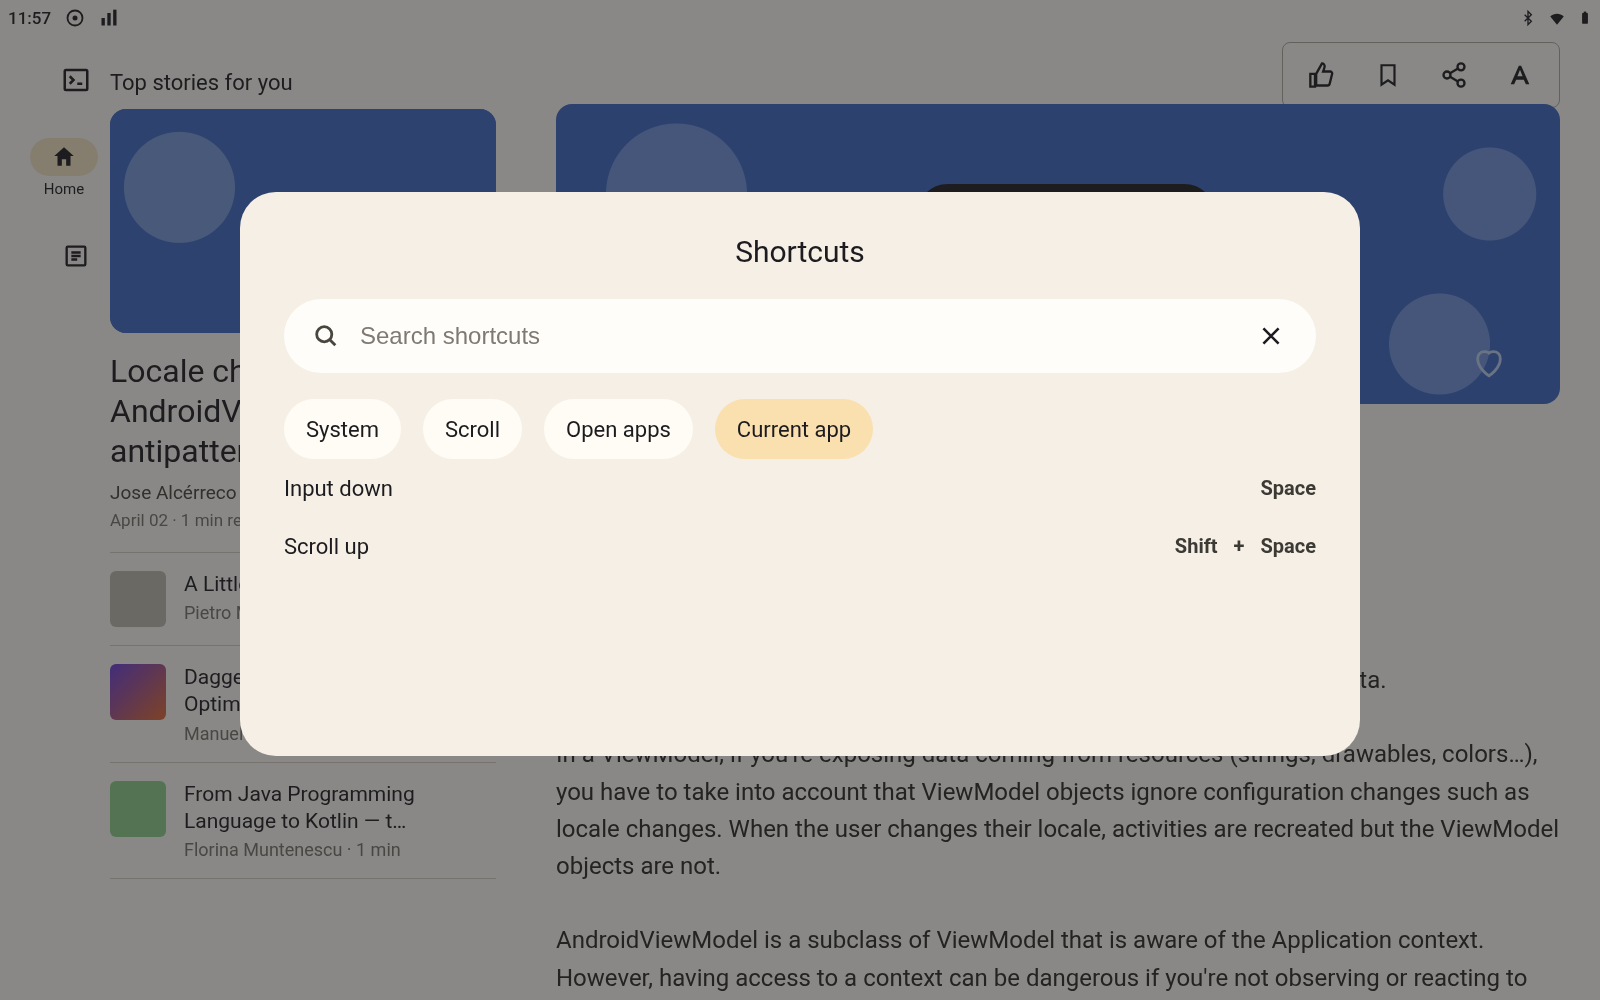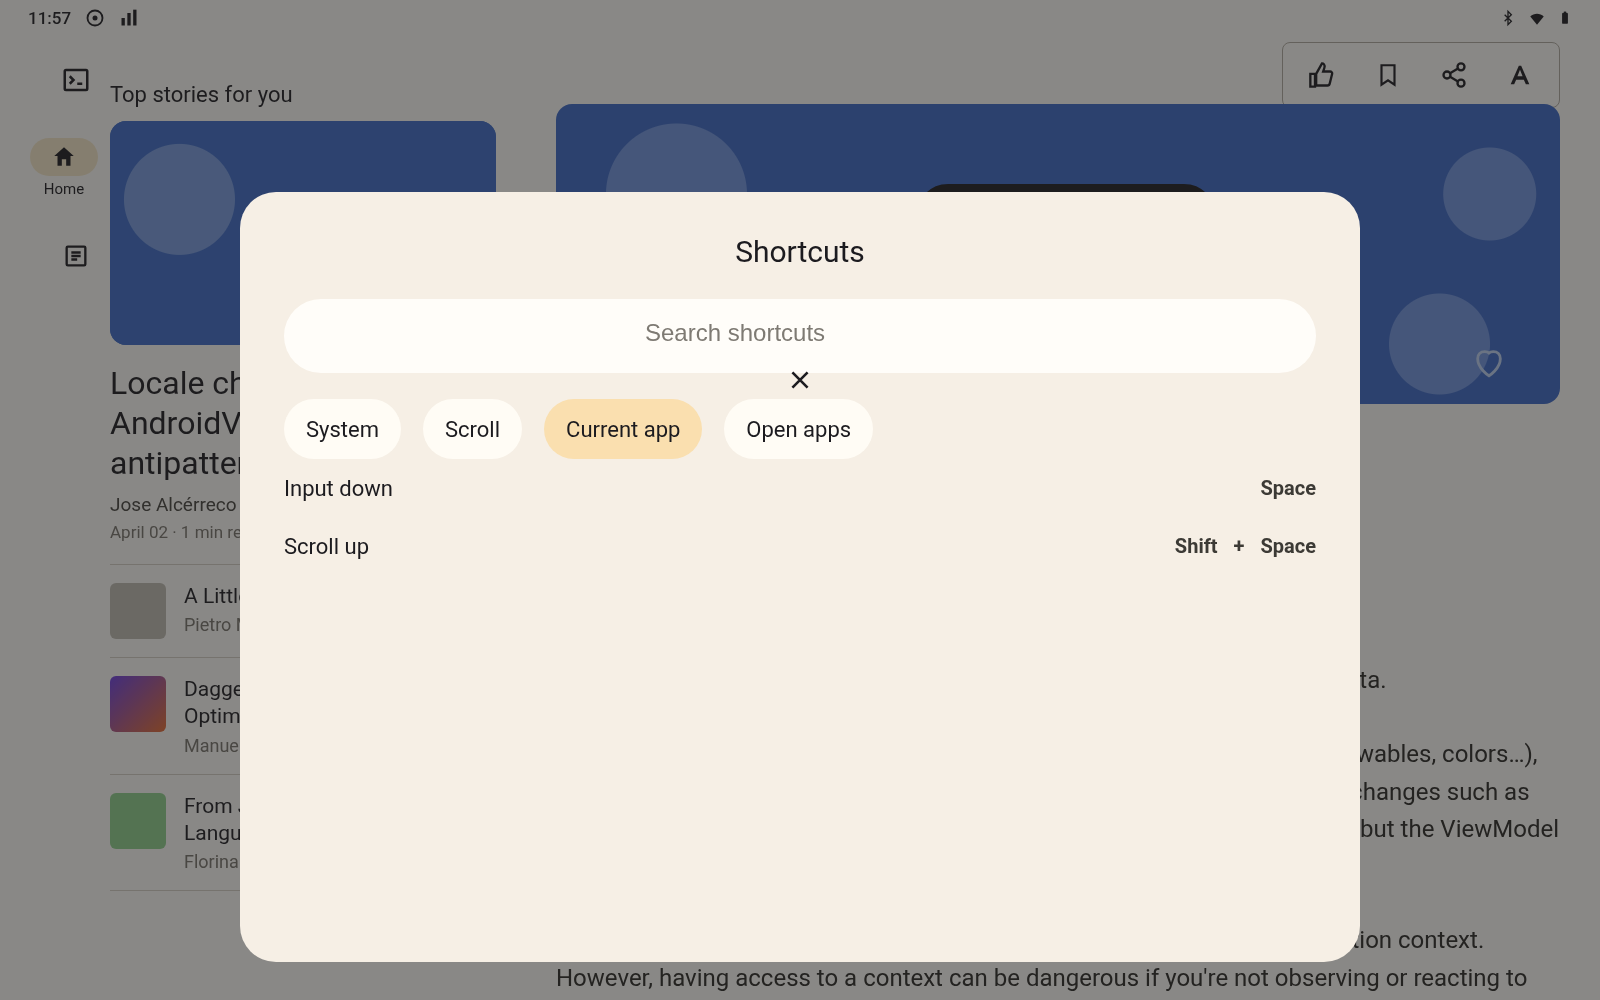--- a/index.html
+++ b/index.html
@@ -3,21 +3,21 @@
 <meta charset="utf-8">
 <style>
   * { box-sizing: border-box; margin: 0; padding: 0; }
   html, body { width: 1600px; height: 1000px; overflow: hidden; font-family: 'Roboto', 'Segoe UI', Arial, sans-serif; background: #fdfbf7; }
   body { position: relative; }
 
   
   .status-bar {
     position: absolute; top: 0; left: 0; right: 0; height: 36px;
     display: flex; align-items: center; justify-content: space-between;
-    padding: 0 28px; font-size: 17px; font-weight: 500; color: #1c1b1f;
+    padding: 0 8px; font-size: 17px; font-weight: 500; color: #1c1b1f;
   }
   .status-left { display:flex; align-items:center; gap:14px;}
   .status-right { display:flex; align-items:center; gap:10px;}
   .status-right svg, .status-left svg { display:block; }
 
   
   .nav-rail {
     position:absolute; left:0; top:36px; bottom:0; width:98px;
     display:flex; flex-direction:column; align-items:flex-end; padding-top:22px; gap:36px;
   }
@@ -29,21 +29,21 @@
 
   
   .left-col {
     position:absolute; left:110px; top:42px; width:386px; bottom:0;
     display:flex; flex-direction:column;
   }
   .search-field {
     height:70px; border:2px solid #6f6a62; border-radius:8px;
     display:flex; align-items:center; padding:0 18px; gap:18px; color:#5f5b53; font-size:22px;
   }
-  .top-stories-heading { font-size:22px; color:#1c1b1f; margin-top:40px; margin-bottom:14px;}
+  .top-stories-heading { font-size:22px; color:#1c1b1f; margin-top:28px; margin-bottom:14px;}
   .hero-img {
     height:224px; border-radius:16px; background:#3e6bc6; position:relative; overflow:hidden;
   }
   .hero-img::before {
     content:""; position:absolute; inset:0;
     background:
       radial-gradient(circle at 18% 35%, #7ea0e0 55px, transparent 56px),
       radial-gradient(circle at 70% 80%, #7ea0e0 40px, transparent 41px),
       linear-gradient(#3e6bc6,#3e6bc6);
     opacity:0.9;
@@ -85,26 +85,26 @@
   .heart { position:absolute; right:54px; bottom:24px; width:34px; height:34px;}
   .article-body {
     position:absolute; top:620px; left:0; right:0; font-size:24px; color:#2a2824; line-height:1.55;
   }
 
   
   .scrim { position:absolute; inset:0; background:rgba(30,30,30,0.52);}
 
   
   .dialog {
-    position:absolute; left:240px; top:192px; width:1120px; height:770px;
+    position:absolute; left:240px; top:192px; width:1120px; height:564px;
     background:#f6efe5; border-radius:36px; padding:36px 44px 0; overflow:hidden;
   }
   .dialog-title { text-align:center; font-size:30px; color:#1c1b1f; margin-top:6px; margin-bottom:30px; font-weight:400;}
   .dialog-search {
-    height:74px; background:#fffdf9; border-radius:40px; display:flex; align-items:center; padding:0 28px; gap:20px;flex-direction:column;
+    height:74px; background:#fffdf9; border-radius:40px; display:flex; align-items:center; padding:0 28px; gap:20px;
   }
   .dialog-search input {
     flex:1; border:none; background:transparent; font-size:24px; color:#514d46; outline:none;
   }
   .dialog-search input::placeholder { color:#7e7a73;}
   .close-btn { width:34px; height:34px; display:flex; align-items:center; justify-content:center; cursor:pointer;}
 
   .chips { display:flex; gap:22px; margin-top:26px;}
   .chip {
     height:60px; padding:0 22px; border-radius:30px; display:flex; align-items:center;
@@ -260,22 +260,22 @@
     <input placeholder="Search shortcuts" style="">
     <div class="close-btn">
       <svg width="26" height="26" viewBox="0 0 24 24" stroke="#1c1b1f" stroke-width="2.4">
           <path d="M5 5l14 14M19 5L5 19"></path>
         </svg>
     </div>
   </div>
   <div class="chips" id="chips-row">
       <div class="chip">System</div>
       <div class="chip">Scroll</div>
+      <div class="chip">Open apps</div>
       <div class="chip active">Current app</div>
-      <div class="chip">Open apps</div>
     </div>
   <div id="shortcut-rows">
       <div class="shortcut-row">
     <span>Input down</span>
     <span class="keys">
           <span>Space</span>
         </span>
       </div>
       <div class="shortcut-row">
     <span>Scroll up</span>

